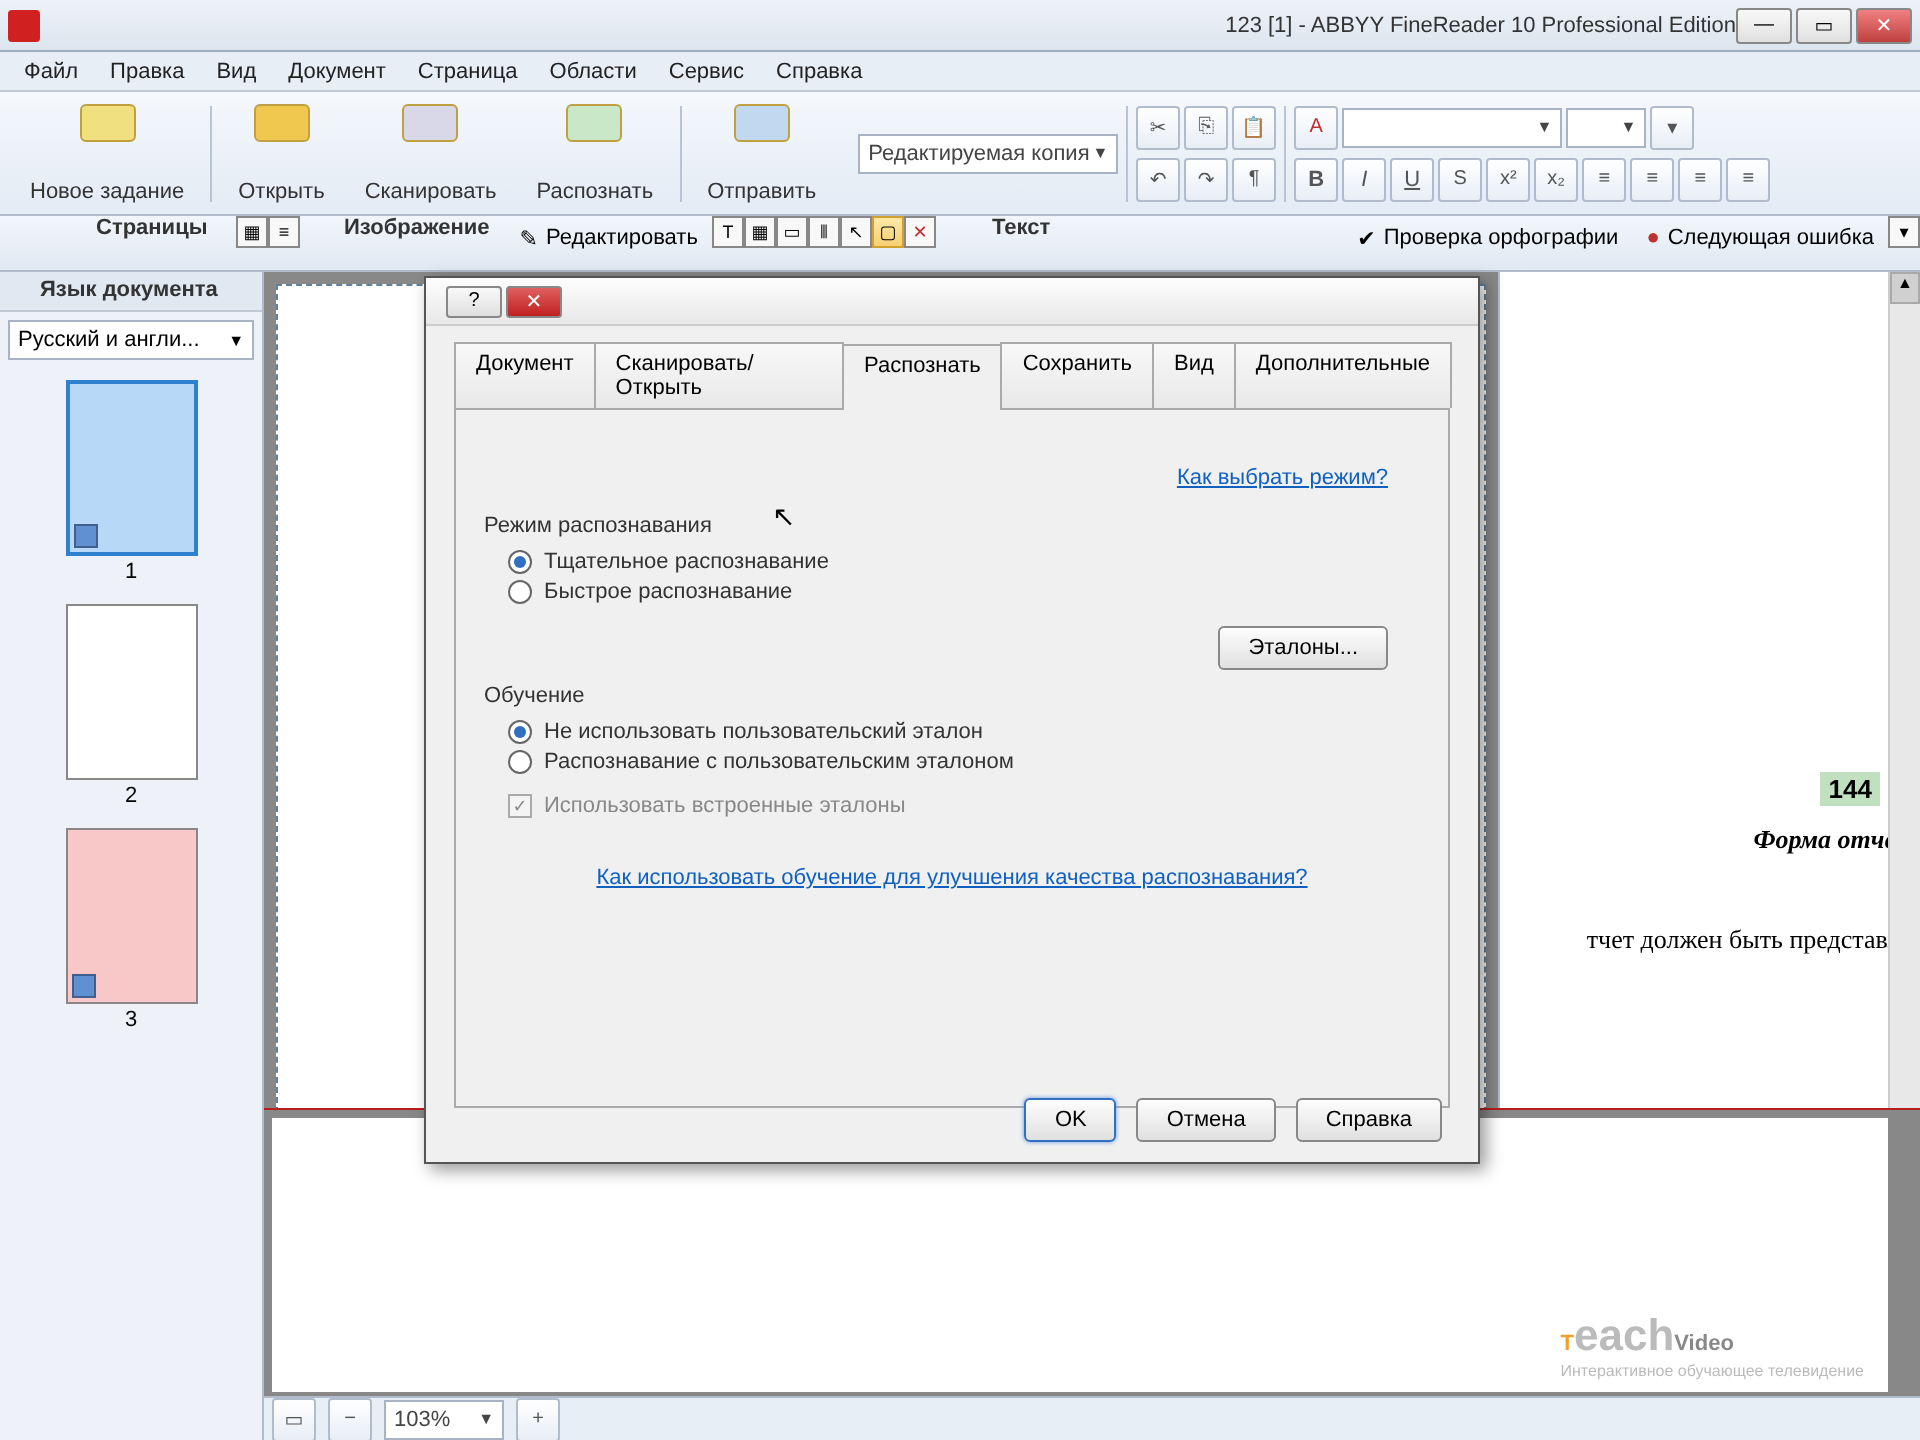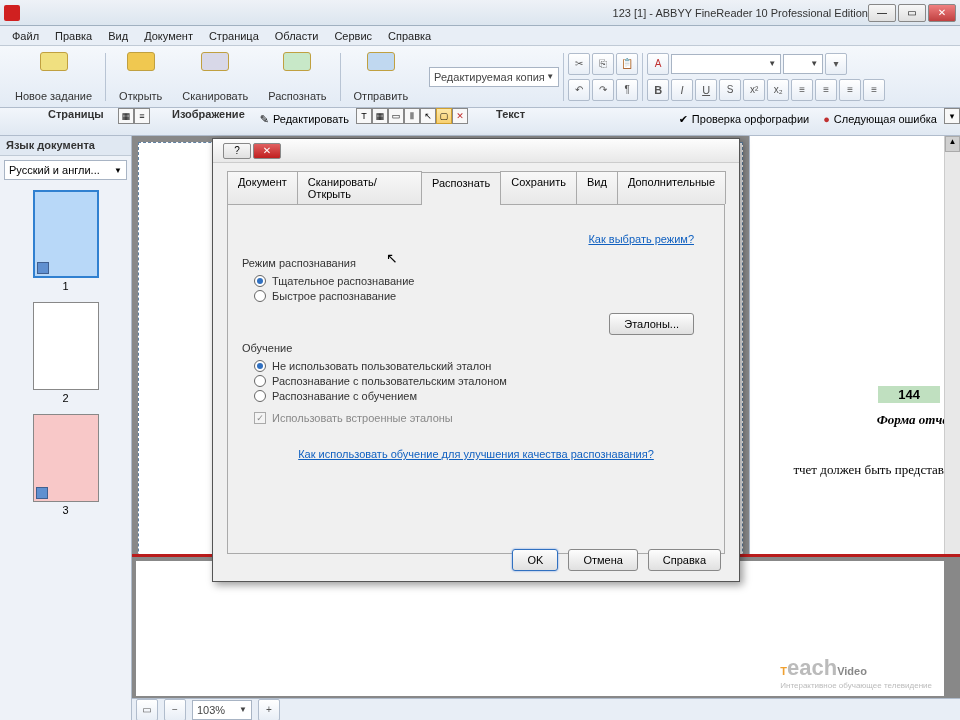--- a/index.html
+++ b/index.html
@@ -31,49 +31,49 @@
 .panelrow { height: 28px; background: linear-gradient(#f2f6fb,#e0e8f2); border-bottom: 1px solid #b0bccc; display: flex; align-items: flex-start; padding-left: 40px; }
 .panelrow .panelhdr { font-weight: bold; color: #333; padding: 0 8px; }
 .panelrow .pbtn { height: 22px; padding: 0 6px; display: flex; align-items: center; gap: 4px; border: 1px solid transparent; }
 .panelrow .picon { width: 16px; height: 16px; border: 1px solid #888; background: #f8f8f8; font-size: 9px; display: flex; align-items: center; justify-content: center; }
 
 
 .content { position: absolute; top: 136px; left: 0; right: 0; bottom: 0; display: flex; }
 
 
 .sidebar { width: 132px; background: #eef2f8; border-right: 1px solid #b0bccc; display: flex; flex-direction: column; }
-.sidehdr { height: 20px; background: #e0e8f2; padding: 3px 6px; font-weight: bold; color: #333; border-bottom: 1px solid #c0cad6; }
+.sidehdr { height: 20px; background: #e0e8f2; padding: 3px 20px; font-weight: bold; color: #333; border-bottom: 1px solid #c0cad6; }
 .langcombo { margin: 4px; height: 20px; border: 1px solid #a8b4c4; background: #fff; display: flex; align-items: center; padding: 0 4px; }
 .langcombo .arrow { margin-left: auto; font-size: 8px; }
 .thumbs { flex: 1; padding: 6px; overflow: auto; }
 .thumb { width: 66px; margin: 0 auto 10px; }
 .thumb .page { width: 66px; height: 88px; border: 1px solid #888; background: #fff; position: relative; }
 .thumb .page.sel { border: 2px solid #3080d0; background: #b8d8f8; }
 .thumb .page.pink { background: #f8c8c8; }
 .thumb .num { text-align: center; margin-top: 2px; }
 .thumb .pageicon { position: absolute; bottom: 2px; left: 2px; width: 12px; height: 12px; background: #6090d0; border: 1px solid #406090; }
 
 
 .imgpanel { flex: 1; background: #888; position: relative; border-right: 1px solid #b0bccc; }
 .imgdoc { position: absolute; left: 6px; top: 6px; right: 6px; bottom: 28px; background: #fff; border: 1px dashed #6080a0; }
 .imgpanel .statusbar { position: absolute; bottom: 0; left: 0; right: 0; height: 22px; background: #e8eef6; border-top: 1px solid #b0bccc; display: flex; align-items: center; padding: 0 4px; gap: 4px; }
 
 
 .textpanel { width: 210px; background: #fff; position: relative; display: flex; flex-direction: column; }
 .textbody { flex: 1; padding: 10px; overflow: hidden; position: relative; }
-.textpanel .num144 { position: absolute; right: 20px; top: 250px; background: #c0e0c0; padding: 1px 20px; font-weight: bold; font-size: 13px; }
+.textpanel .num144 { position: absolute; right: 20px; top: 250px; background: #c0e0c0; padding: 1px 4px; font-weight: bold; font-size: 13px; }
 .textpanel .forma { position: absolute; right: 12px; top: 276px; font-style: italic; font-weight: bold; font-size: 13px; font-family: Georgia, serif; }
 .textpanel .line3 { position: absolute; right: 4px; top: 326px; font-size: 13px; font-family: Georgia, serif; }
 .textpanel .hscroll { height: 16px; background: #e8e8e8; border-top: 1px solid #ccc; display: flex; align-items: center; }
 .textpanel .fmtbar { height: 44px; border-top: 1px solid #ccc; padding: 4px; font-size: 10px; color: #888; }
 .textpanel .fmtbar .row { display: flex; align-items: center; gap: 6px; margin-bottom: 3px; }
 .textpanel .fmtfield { border: 1px solid #ccc; padding: 1px 4px; min-width: 60px; height: 16px; display: inline-flex; align-items: center; }
 
 
-.bottompane { position: absolute; bottom: 0; left: 132px; right: 0; height: 166px; background: #888; border-top: 3px solid #b91c1c; }
+.bottompane { position: absolute; bottom: 0; left: 132px; right: 0; height: 166px; background: #888; border-top: 1px solid #b91c1c; }
 .bottompane .inner { position: absolute; left: 4px; right: 16px; top: 4px; bottom: 24px; background: #fff; }
 .bottompane .statusbar { position: absolute; bottom: 0; left: 0; right: 0; height: 22px; background: #e8eef6; border-top: 1px solid #b0bccc; display: flex; align-items: center; padding: 0 4px; gap: 6px; }
 .bottompane .watermark { position: absolute; right: 28px; bottom: 30px; font-size: 22px; font-weight: bold; color: #bbb; }
 .bottompane .watermark .t { color: #f0a030; }
 .bottompane .watermark .sub { font-size: 8px; font-weight: normal; color: #bbb; display: block; text-align: right; }
 
 
 .vscroll { position: absolute; right: 0; top: 136px; bottom: 0; width: 16px; background: #e8e8e8; border-left: 1px solid #ccc; }
 .vscroll .arrow { height: 16px; background: #d0d0d0; border: 1px solid #aaa; font-size: 8px; text-align: center; }
 
@@ -353,24 +353,20 @@
       <div class="group">
         <div class="grouplabel">Обучение</div>
         <div class="radio checked">
           <div class="dot"></div>
           <span>Не использовать пользовательский эталон</span>
         </div>
         <div class="radio">
           <div class="dot"></div>
           <span>Распознавание с пользовательским эталоном</span>
         </div>
-        <div class="radio">
-          <div class="dot"></div>
-          <span>Распознавание с обучением</span>
-        </div>
         <button class="btn etalon">Эталоны...</button>
         <div class="check">
           <div class="box">✓</div>
           <span>Использовать встроенные эталоны</span>
         </div>
         <a class="link linkcenter">Как использовать обучение для улучшения качества распознавания?</a>
       </div>
     </div>
     <div class="btnrow">
       <button class="btn default">OK</button>

